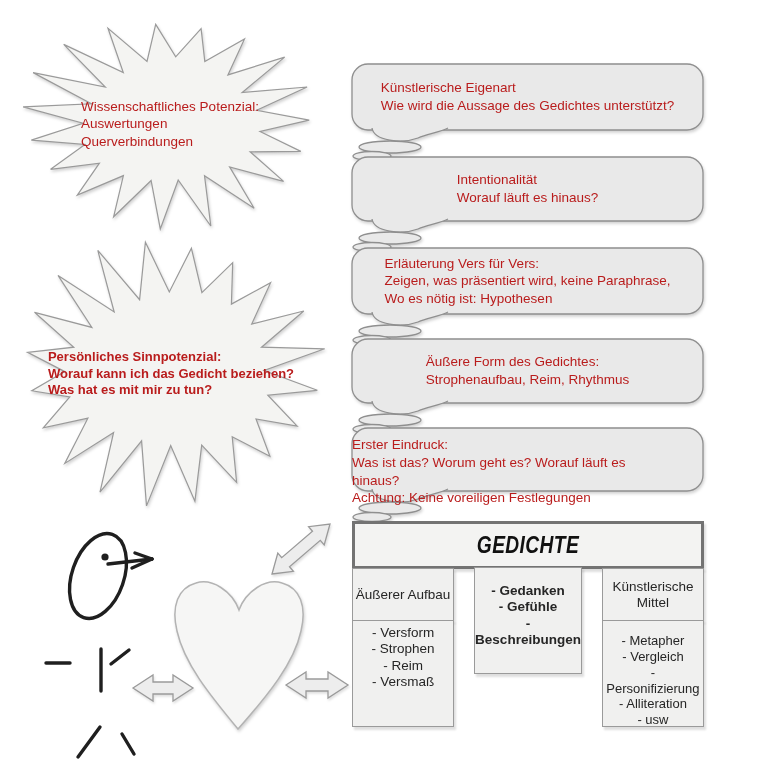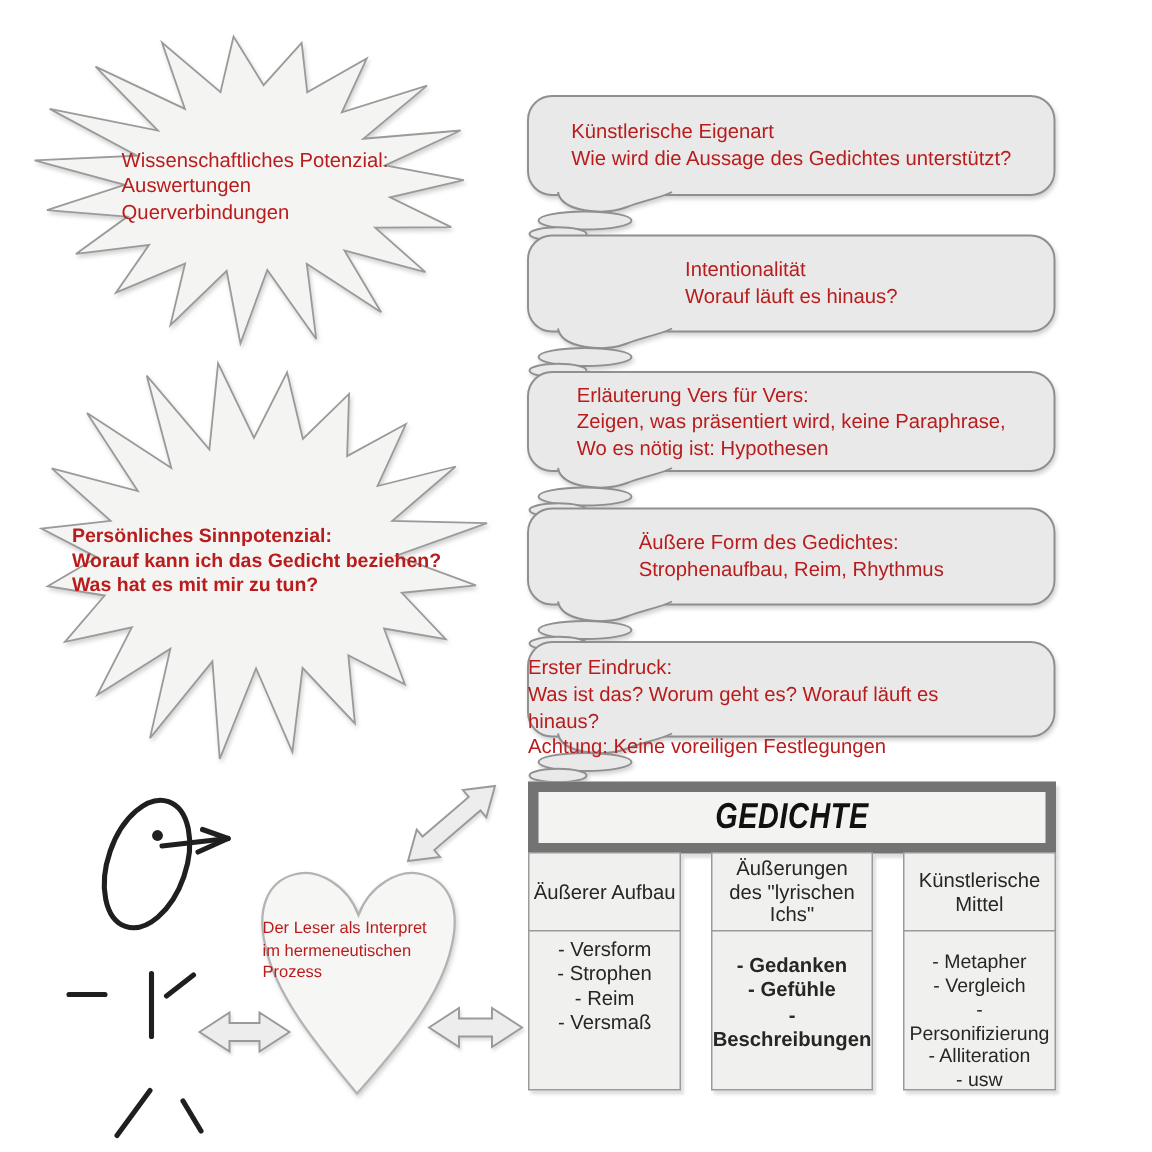--- a/index.html
+++ b/index.html
@@ -24,21 +24,21 @@
     text-align:left; white-space:pre-line; line-height:1.3; color:#b91c1c;
   }
   .star-txt-1 { font-size:13.5px; }
   .star-txt-2 { font-size:13px;font-weight:bold; }
   .bubble-txt { font-size:13.5px; }
   .heart-txt  { font-size:11px; line-height:1.35; }
 
   * { box-sizing:border-box; }
   .gtable { position:absolute; left:352px; top:521px; width:352px; }
   .gt-header {
-    height:48px; border:7px solid #737373; background:#f3f3f2;
+    height:48px; border:3px solid #737373; background:#f3f3f2;
     display:flex; align-items:center; justify-content:center;
     box-shadow:2px 3px 2px rgba(0,0,0,0.13);
   }
   .gt-title {
     font-weight:bold; font-style:italic; font-size:24px; letter-spacing:0.5px;
     transform:scaleX(0.8); color:#111111;
   }
   .gt-cols { display:flex; gap:20px; margin-top:-1px; }
   .gt-col  { flex:1; display:flex; flex-direction:column; }
   .gt-col-h {
@@ -145,41 +145,34 @@
   <div class="txt bubble-txt" style="left:352px; top:339px; width:351px; height:64px;">
     <span>Äußere Form des Gedichtes:
 Strophenaufbau, Reim, Rhythmus</span>
   </div>
   <div class="txt bubble-txt" style="left:352px; top:428px; width:295px; height:63px;margin-top:12px;">
     <span>Erster Eindruck:
 Was ist das? Worum geht es? Worauf läuft es hinaus?
 Achtung: Keine voreiligen Festlegungen</span>
   </div>
 
-  <div class="txt heart-txt" style="left:175px; top:593px; width:126px; height:82px;">
-    <span>Der Leser als Interpret
-im hermeneutischen Prozess</span>
-  </div>
 
   <div class="gtable">
     <div class="gt-header">
       <span class="gt-title">GEDICHTE</span>
     </div>
     <div class="gt-cols">
       <div class="gt-col">
         <div class="gt-col-h">Äußerer Aufbau</div>
         <div class="gt-col-b">- Versform
 - Strophen
 - Reim
 - Versmaß</div>
       </div>
       <div class="gt-col">
-        <div class="gt-col-h">Äußerungen
-des "lyrischen
-Ichs"</div>
         <div class="gt-col-b">- Gedanken
 - Gefühle
 -
 Beschreibungen</div>
       </div>
       <div class="gt-col">
         <div class="gt-col-h">Künstlerische
 Mittel</div>
         <div class="gt-col-b">- Metapher
 - Vergleich

